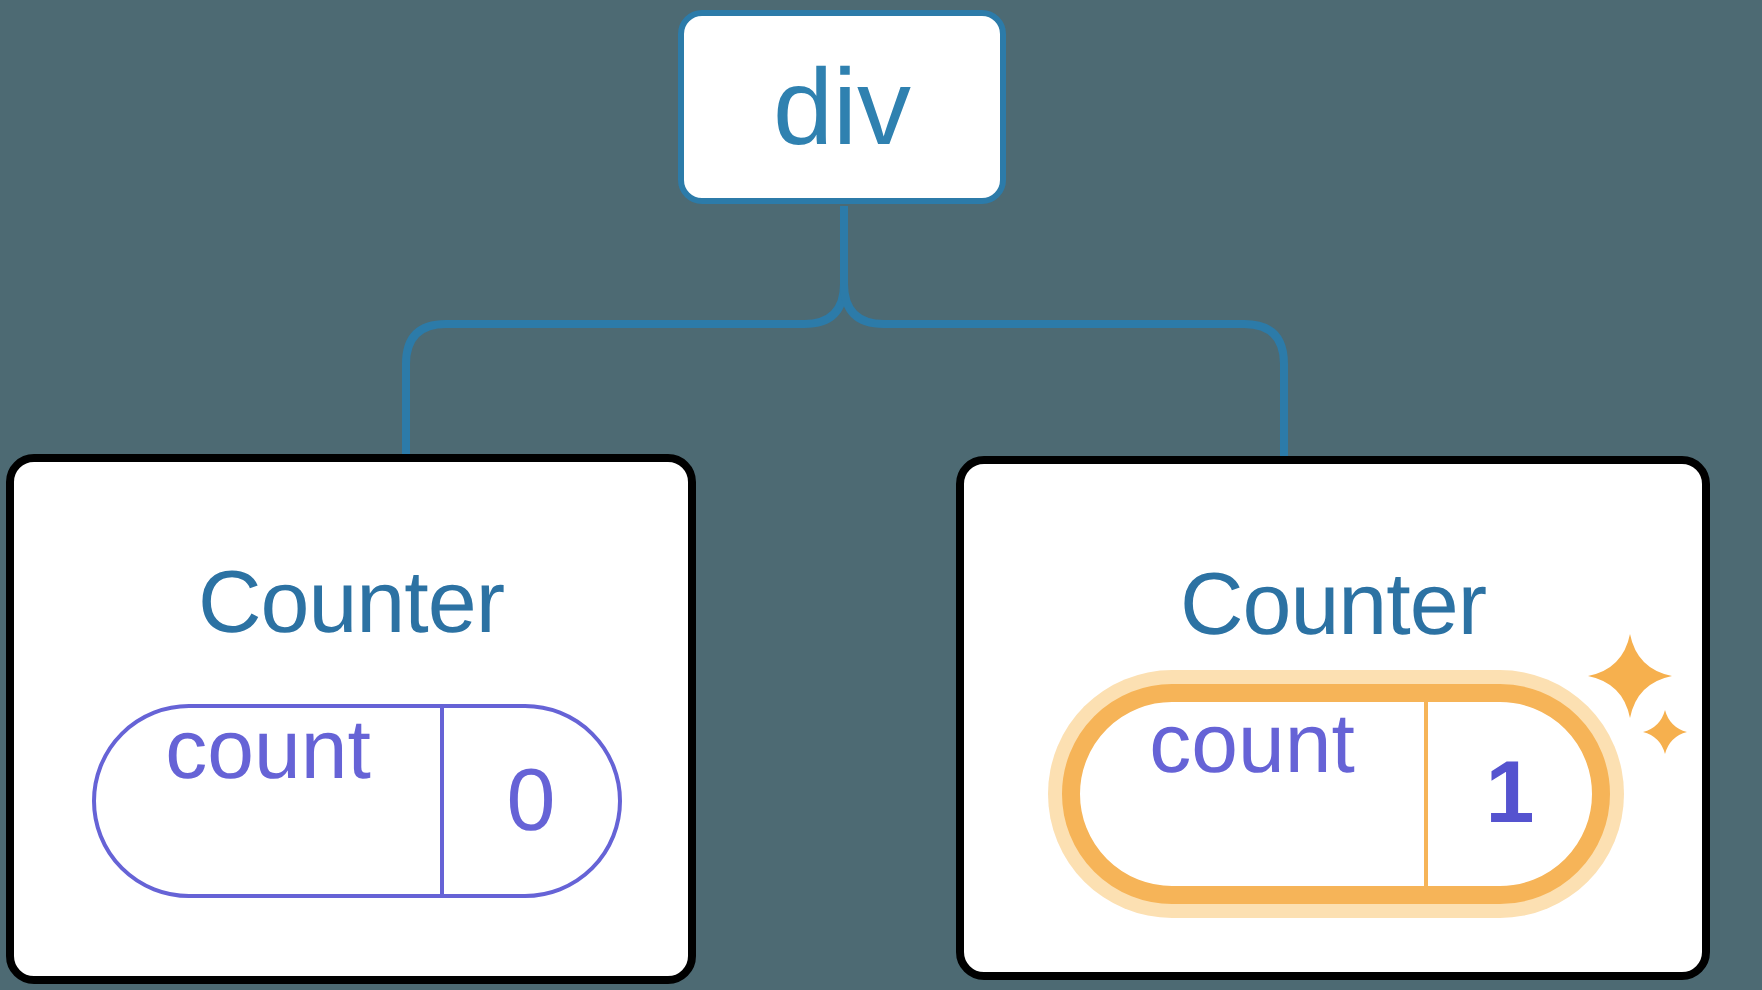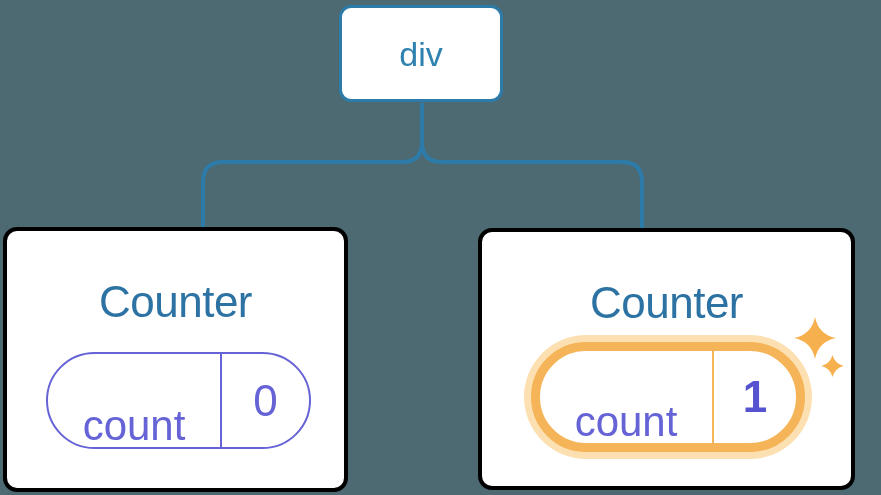--- a/index.html
+++ b/index.html
@@ -31,21 +31,21 @@
     background: #ffffff;
     border: 3px solid #2c7ba9;
     border-radius: 12px;
     box-sizing: border-box;
     display: flex;
     align-items: center;
     justify-content: center;
     z-index: 2;
   }
   .node-root .node-label {
-    font-size: 34px;
+    font-size: 54px;
     color: #2f81b0;
     line-height: 1;
   }
 
   .card {
     position: absolute;
     background: #ffffff;
     border: 4px solid #000000;
     border-radius: 14px;
     box-sizing: border-box;
@@ -81,21 +81,21 @@
   .pill-highlight {
     left: 49px; top: 110px;
     width: 274px; height: 110px;
     border: 9px solid #f6b458;
     border-radius: 55px;
     box-shadow: 0 0 0 7px #fce0b2;
   }
   .pill-key-cell {
     width: 172px;
     display: flex;
-    align-items: flex-end;
+    align-items: flex-start;
     justify-content: center;
   }
   .pill-value-cell {
     flex: 1;
     display: flex;
     align-items: center;
     justify-content: center;
   }
   .pill-plain .pill-value-cell     { border-left: 2px solid #6663d6; }
   .pill-highlight .pill-value-cell { border-left: 2px solid #f6b458; }

